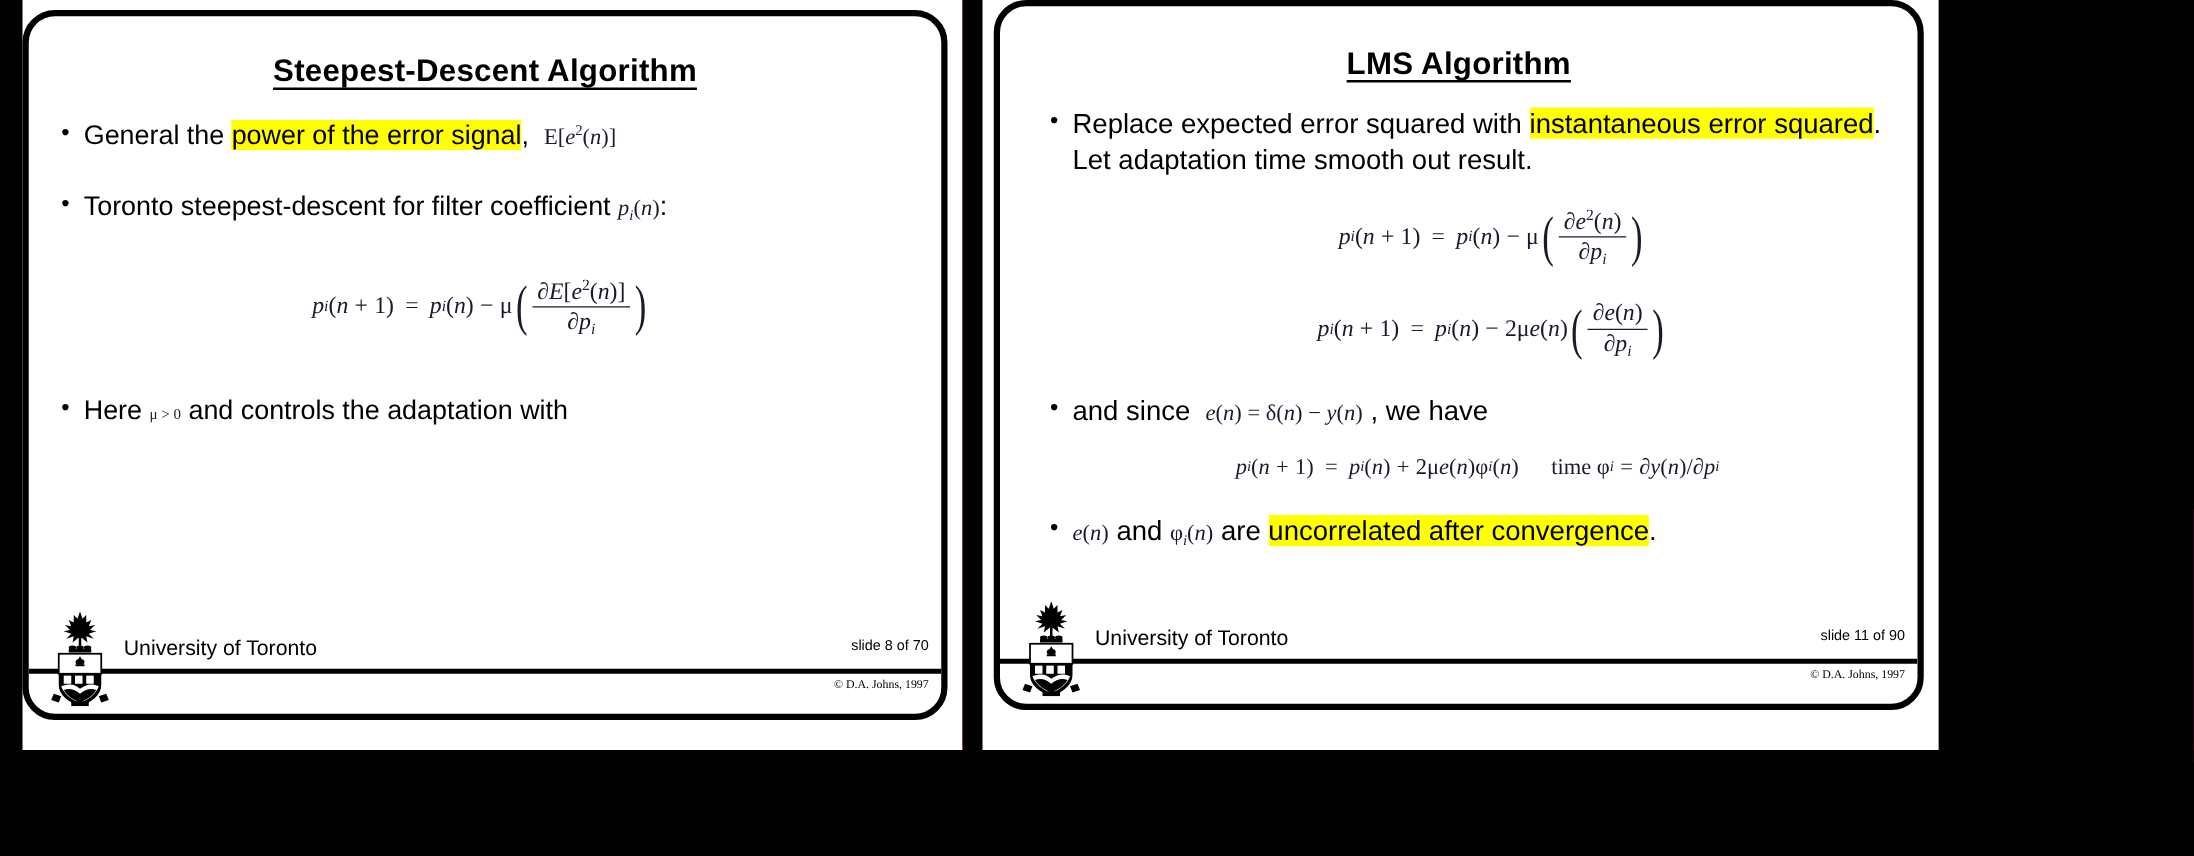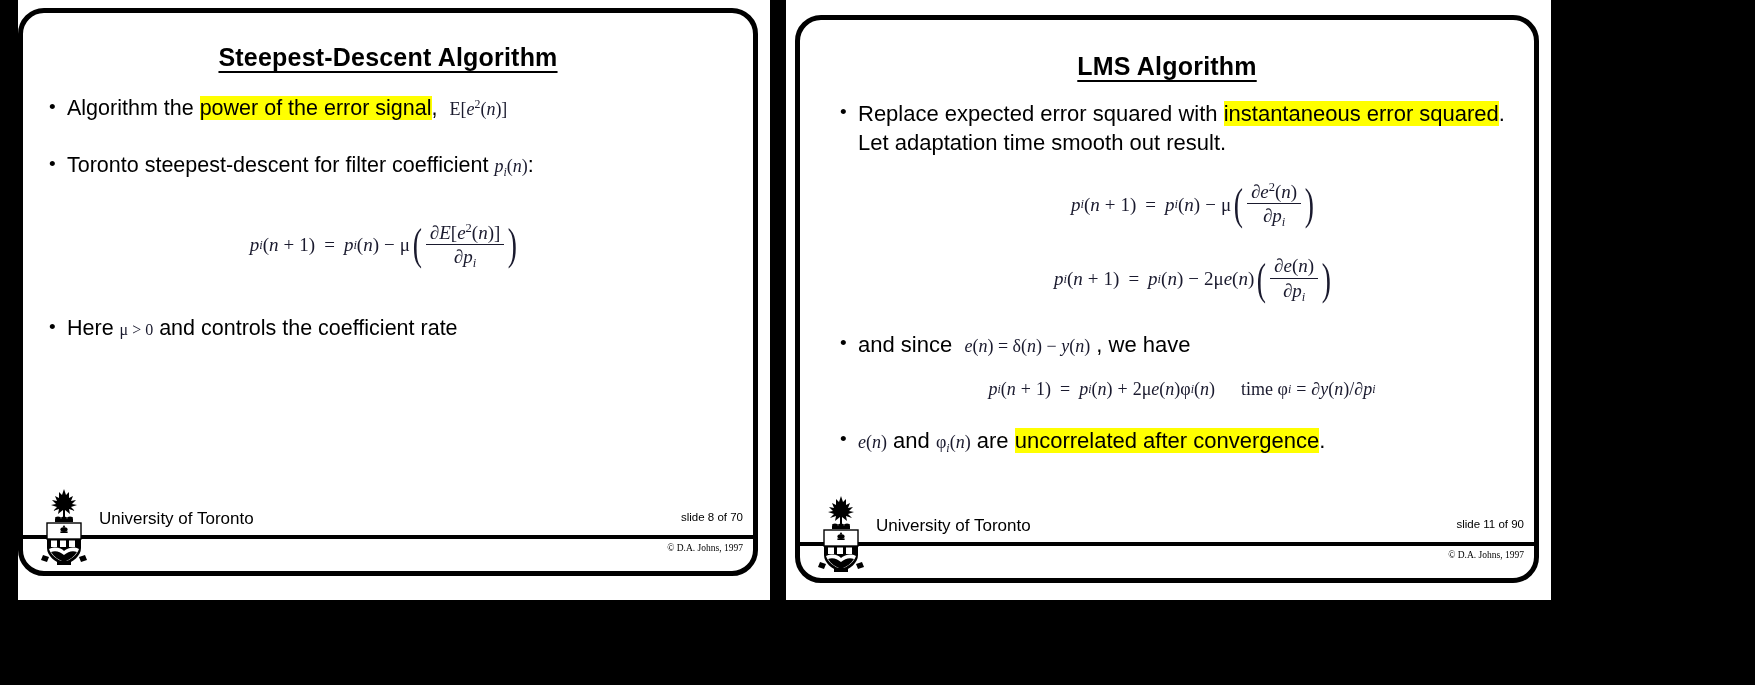--- a/index.html
+++ b/index.html
@@ -1,21 +1,21 @@
 <!DOCTYPE html>
 <html><head>
 <meta charset="utf-8">
 <style>
   html,body{margin:0;padding:0;background:#000;}
   body{width:1755px;height:685px;font-family:"Liberation Sans",sans-serif;overflow:hidden;}
   .stage{position:relative;width:1755px;height:685px;background:#be185d;}
 
   .slide{position:absolute;background:#fff;border:5px solid #000;border-radius:26px;box-sizing:border-box;overflow:hidden;}
   #slide-left{left:18px;top:8px;width:740px;height:568px;}
-  #slide-right{left:795px;top:15px;width:744px;height:568px;}
+  #slide-right{left:795px;top:0;width:744px;height:568px;}
 
   
   .sheet{position:absolute;background:#fff;}
   #sheet-left{left:8px;top:0px;width:762px;height:600px;z-index:0;}
   #sheet-right{left:785px;top:0px;width:766px;height:600px;z-index:0;}
   .slide{z-index:2;}
   .footer{z-index:3;}
 
   .title{text-align:center;font-weight:bold;font-size:25px;color:#000;
          text-decoration:underline;text-underline-offset:5px;margin-top:30px;letter-spacing:.2px;}
@@ -67,21 +67,21 @@
   <div class="sheet" id="sheet-right"></div>
 
   <div class="slide" id="slide-left">
     <div class="title">Steepest-Descent Algorithm</div>
 
     <div class="body">
 
       <div class="bullet">
         <span class="dot">•</span>
         <span class="btxt">
-          <span>Algorithm the </span><span class="hl">power of the error signal</span><span>,</span>&nbsp;&nbsp;<span class="inl"><span class="mn">E</span><span class="mn">[</span><span style="font-style:italic;">e</span><span class="sup">2</span><span class="mn">(</span><span style="font-style:italic;">n</span><span class="mn">)]</span></span>
+          <span>General the </span><span class="hl">power of the error signal</span><span>,</span>&nbsp;&nbsp;<span class="inl"><span class="mn">E</span><span class="mn">[</span><span style="font-style:italic;">e</span><span class="sup">2</span><span class="mn">(</span><span style="font-style:italic;">n</span><span class="mn">)]</span></span>
         </span>
       </div>
 
       <div style="height:18px;"></div>
 
       <div class="bullet">
         <span class="dot">•</span>
         <span class="btxt">
           <span>Toronto steepest-descent for filter coefficient </span><span class="inl"><span style="font-style:italic;">p</span><span class="sub">i</span><span class="mn">(</span><span style="font-style:italic;">n</span><span class="mn">)</span></span><span>:</span>
         </span>
@@ -108,21 +108,21 @@
             <span class="num"><span>∂</span><span class="it">E</span><span>[</span><span class="it">e</span><span class="sup">2</span><span>(</span><span class="it">n</span><span>)]</span></span>
             <span class="den"><span>∂</span><span class="it">p</span><span class="it sub">i</span></span>
           </span>
           <span class="paren">)</span>
         </span>
       </div>
 
       <div class="bullet" style="margin-top:44px;">
         <span class="dot">•</span>
         <span class="btxt">
-          <span>Here </span><span class="inl" style="font-size:16px;"><span class="gk">μ</span><span class="mn"> &gt; 0</span></span><span> and controls the coefficient rate</span>
+          <span>Here </span><span class="inl" style="font-size:12px;"><span class="gk">μ</span><span class="mn"> &gt; 0</span></span><span> and controls the adaptation with</span>
         </span>
       </div>
 
     </div>
 
     <div class="footer" style="left:0;width:100%;">
       <div class="frule"></div>
       <div class="crest">
         <svg viewBox="0 0 58 80" width="58" height="80" aria-hidden="true">
           <g fill="#000">

